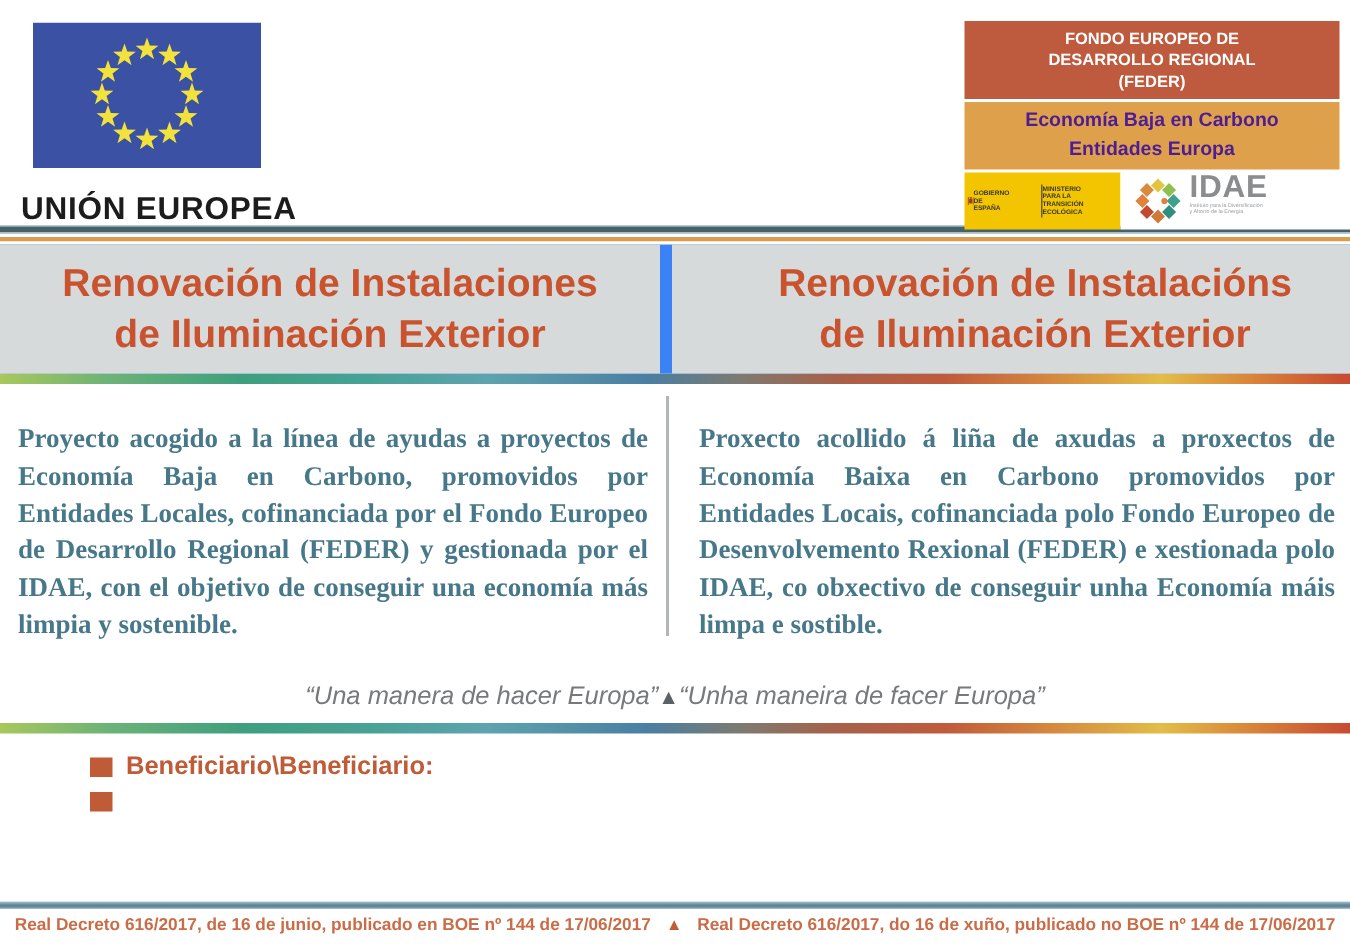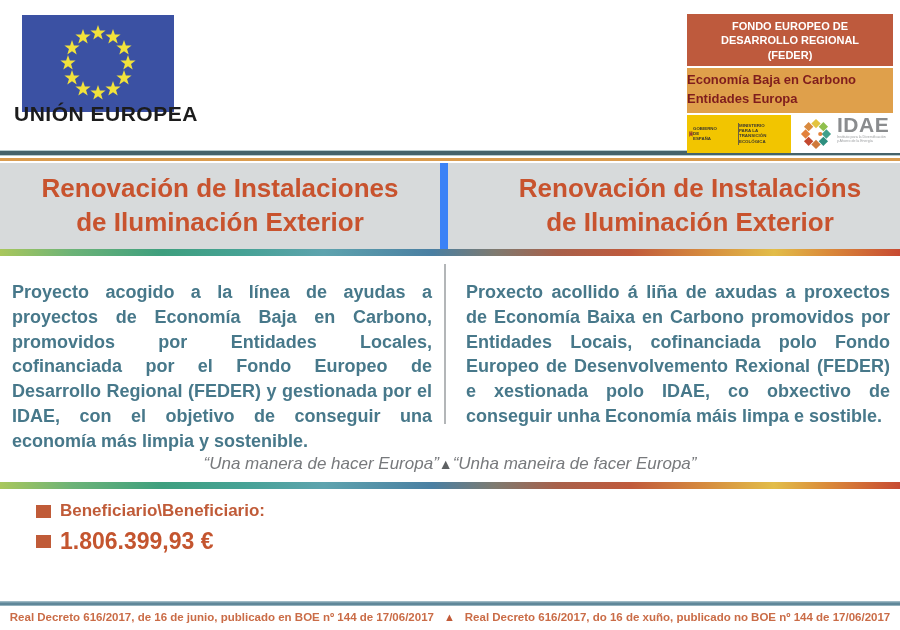--- a/index.html
+++ b/index.html
@@ -4,28 +4,28 @@
 <style>
   html,body { margin:0; padding:0; background:#ffffff; }
   body { width:900px; height:630px; overflow:hidden;
          font-family:"Liberation Sans", sans-serif; }
   .page { position:relative; width:900px; height:630px; background:#fff; }
   .pre { white-space:pre-line; }
 
   
   .header { position:relative; height:150px; }
   .eu-flag { position:absolute; left:22px; top:15px; width:152px; height:97px; display:block; }
-  .eu-label { position:absolute; left:14px; top:102px; font-size:21px; font-weight:bold;
+  .eu-label { position:absolute; left:14px; top:128px; font-size:21px; font-weight:bold;
               color:#1c1c1c; letter-spacing:0.5px; }
 
-  .feder { position:absolute; right:7px; top:14px; width:206px; }
+  .feder { position:absolute; right:7px; top:14px; width:250px; }
   .feder-header { background:#BE5A3D; color:#ffffff; font-weight:bold; font-size:11px;
                   text-align:center; line-height:1.3; padding:5px 2px 4px; margin-bottom:2px; }
-  .feder-sub { background:#DFA04B; color:#7f1d1d; font-weight:bold; font-size:13px;
-               line-height:1.45; padding:3px 0 4px; margin-bottom:2px; }
+  .feder-sub { background:#DFA04B; color:#4c1d95; font-weight:bold; font-size:13px;
+               text-align:center; line-height:1.45; padding:3px 0 4px; margin-bottom:2px; }
   .feder-logos { display:flex; height:38px; }
   .gov { background:#F2C500; width:104px; display:flex; align-items:center;
          box-sizing:border-box; padding:2px 2px; }
   .gov-text { font-size:8px; font-weight:bold; color:#3A372C; line-height:1.15;
               transform:scale(0.55); transform-origin:left center; width:70px; white-space:pre-line; }
   .gov-sep { width:1px; height:22px; background:#6B6045; margin:0 1px; }
   .idae { background:#ffffff; flex:1; display:flex; align-items:center; gap:4px; padding-left:8px; }
   .idae-col { display:flex; flex-direction:column; }
   .idae-name { font-size:21px; font-weight:bold; color:#8A8C8E; line-height:0.95; letter-spacing:0.5px; }
   .idae-sub { font-size:8px; color:#9A9C9E; line-height:1.1;
@@ -48,32 +48,32 @@
   .title-box { background:#D7DADB; display:flex; align-items:center; justify-content:center; }
   .title-box.tleft  { width:440px; margin-right:8px; }
   .title-box.tright { flex:1;padding-left:32px; }
   .title-text { font-size:26px; font-weight:bold; color:#C8532E; text-align:center;
                 line-height:1.3; white-space:pre-line; }
 
   
   .paras { position:relative; height:190px; }
   .vline { position:absolute; left:444px; top:8px; width:2px; height:160px; background:#B3B6B8; }
   .para { position:absolute; top:24px; font-size:18px; font-weight:bold; color:#47788A;
-          text-align:justify; line-height:1.38; }
+          text-align:justify; line-height:1.38;font-family:Liberation Serif, serif; }
   .para.pleft  { left:12px;  width:420px; }
   .para.pright { left:466px; width:424px; }
 
   
   .quote-row { height:36px; display:flex; align-items:center; justify-content:center;
                font-size:17px; font-style:italic; color:#77797C; }
   .quote-tri { font-size:14px; color:#5E6163; font-style:normal; line-height:1; }
 
   
   .benef { padding:12px 0 0 36px; height:100px; }
-  .benef-row { display:flex; align-items:baseline; margin-bottom:7px; }
+  .benef-row { display:flex; align-items:baseline; margin-bottom:7px;margin-left:24px; }
   .bullet { width:15px; height:13px; background:#C05B38; margin-right:9px; align-self:center; flex:none; }
   .benef-label { font-size:17px; font-weight:bold; color:#C05B38; margin-right:14px; white-space:nowrap; }
   .benef-value { font-size:23px; font-weight:bold; color:#C4552F; white-space:nowrap; }
 
   
   .decree { height:22px; display:flex; align-items:center; justify-content:center;
             gap:10px; font-size:11.5px; font-weight:bold; color:#CA6C47; }
   .decree-tri { color:#C25B38; font-size:11px; line-height:1; }
 </style>
 </head>
@@ -183,21 +183,20 @@
 
   <div class="grad"></div>
 
   <div class="benef">
     <div class="benef-row">
       <span class="bullet"></span>
       <span class="benef-label">Beneficiario\Beneficiario:</span>
     </div>
     <div class="benef-row">
       <span class="bullet"></span>
-      <span class="benef-value">1.806.399,93 €</span>
     </div>
   </div>
 
   <div class="slate"></div>
 
   <div class="decree">
     <span>Real Decreto 616/2017, de 16 de junio, publicado en BOE nº 144 de 17/06/2017</span>
     <span class="decree-tri">▲</span>
     <span>Real Decreto 616/2017, do 16 de xuño, publicado no BOE nº 144 de 17/06/2017</span>
   </div>

